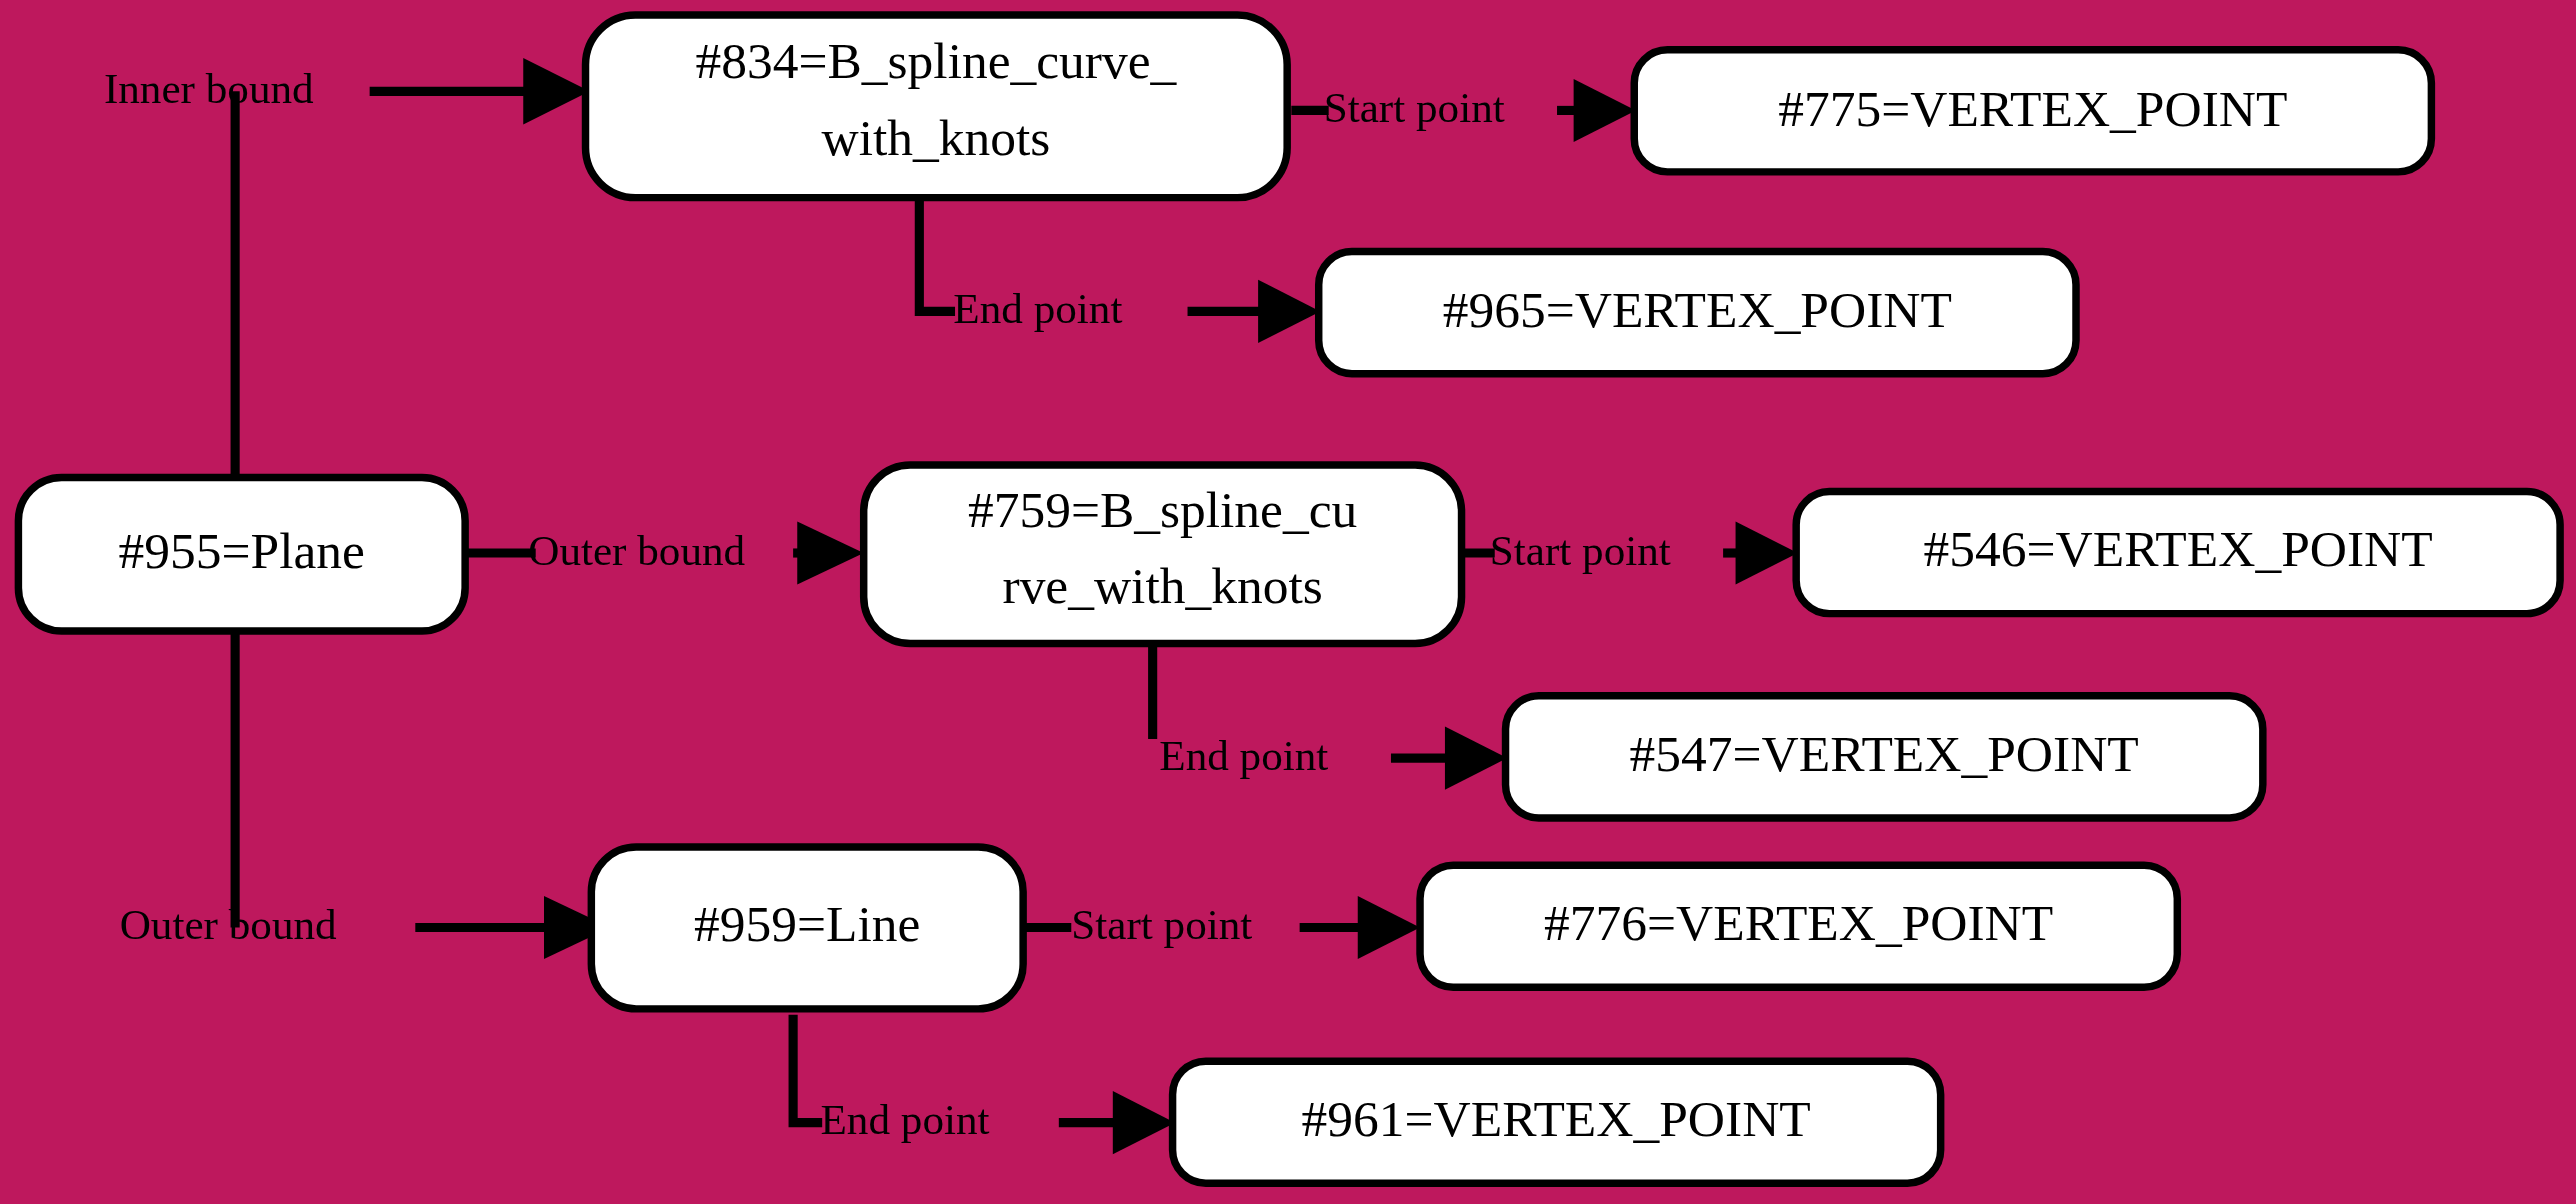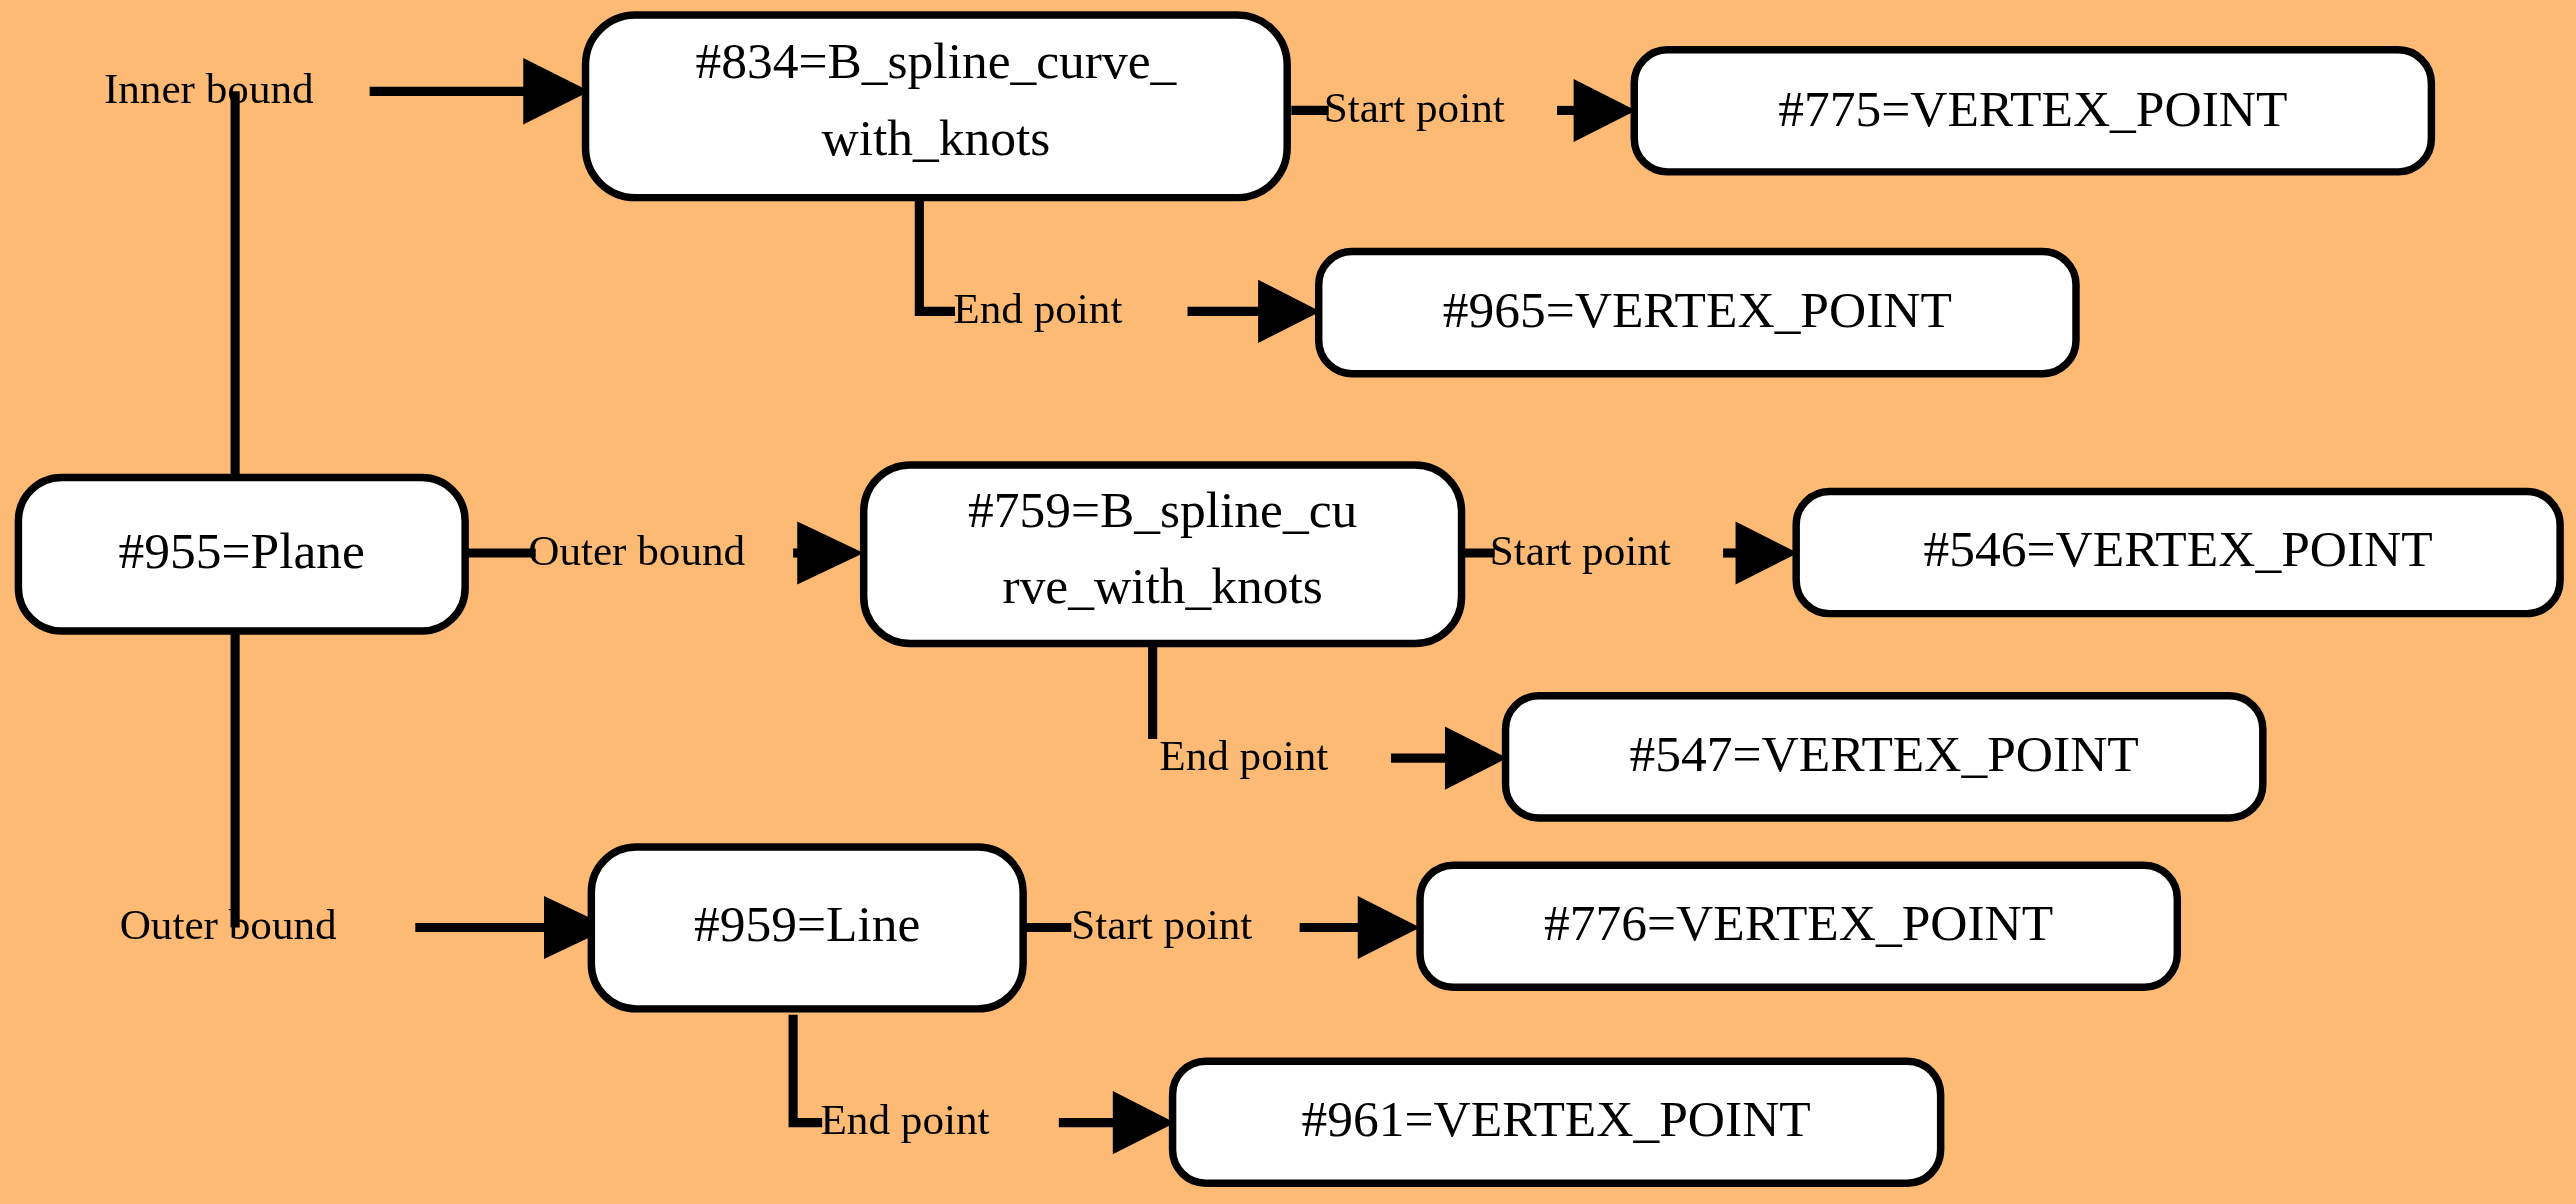--- a/index.html
+++ b/index.html
@@ -4,21 +4,21 @@
 <style>
   html, body {
     margin: 0;
     padding: 0;
     background: #ffffff;
   }
   #canvas {
     position: relative;
     width: 2576px;
     height: 1204px;
-    background: #fdba74;
+    background: #be185d;
     overflow: hidden;
     font-family: "Liberation Serif", "DejaVu Serif", serif;
   }
   svg.diagram {
     position: absolute;
     inset: 0;
     width: 2576px;
     height: 1204px;
     display: block;
   }

